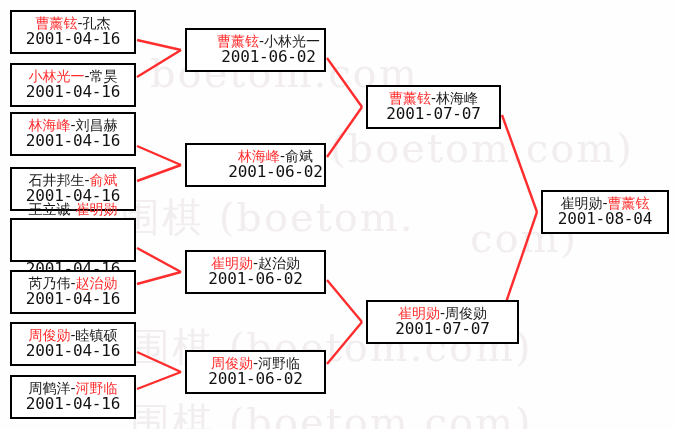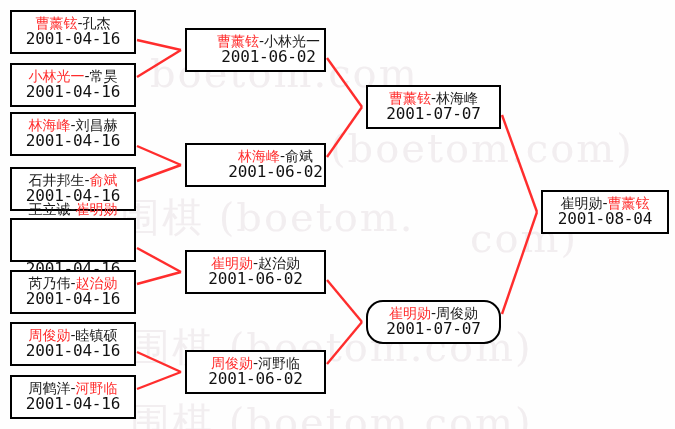--- a/index.html
+++ b/index.html
@@ -155,21 +155,21 @@
         <div class="date">2001-06-02</div>
       </div>
       <div class="match" style="left: 185px; top: 350px; width: 141px; height: 44px;">
         <div class="players"><span class="win">周俊勋</span><span class="sep">-</span><span>河野临</span></div>
         <div class="date">2001-06-02</div>
       </div>
       <div class="match" style="left: 366px; top: 85px; width: 135px; height: 44px;">
         <div class="players"><span class="win">曹薰铉</span><span class="sep">-</span><span>林海峰</span></div>
         <div class="date">2001-07-07</div>
       </div>
-      <div class="match" style="left: 366px; top: 300px; width: 135px; height: 44px; border-radius: 17px;">
+      <div class="match" style="left: 366px; top: 300px; width: 153px; height: 44px;">
         <div class="players"><span class="win">崔明勋</span><span class="sep">-</span><span>周俊勋</span></div>
         <div class="date">2001-07-07</div>
       </div>
       <div class="match" style="left: 541px; top: 190px; width: 128px; height: 44px;">
         <div class="players"><span>崔明勋</span><span class="sep">-</span><span class="win">曹薰铉</span></div>
         <div class="date">2001-08-04</div>
       </div>
     </div>
 
 </div>

